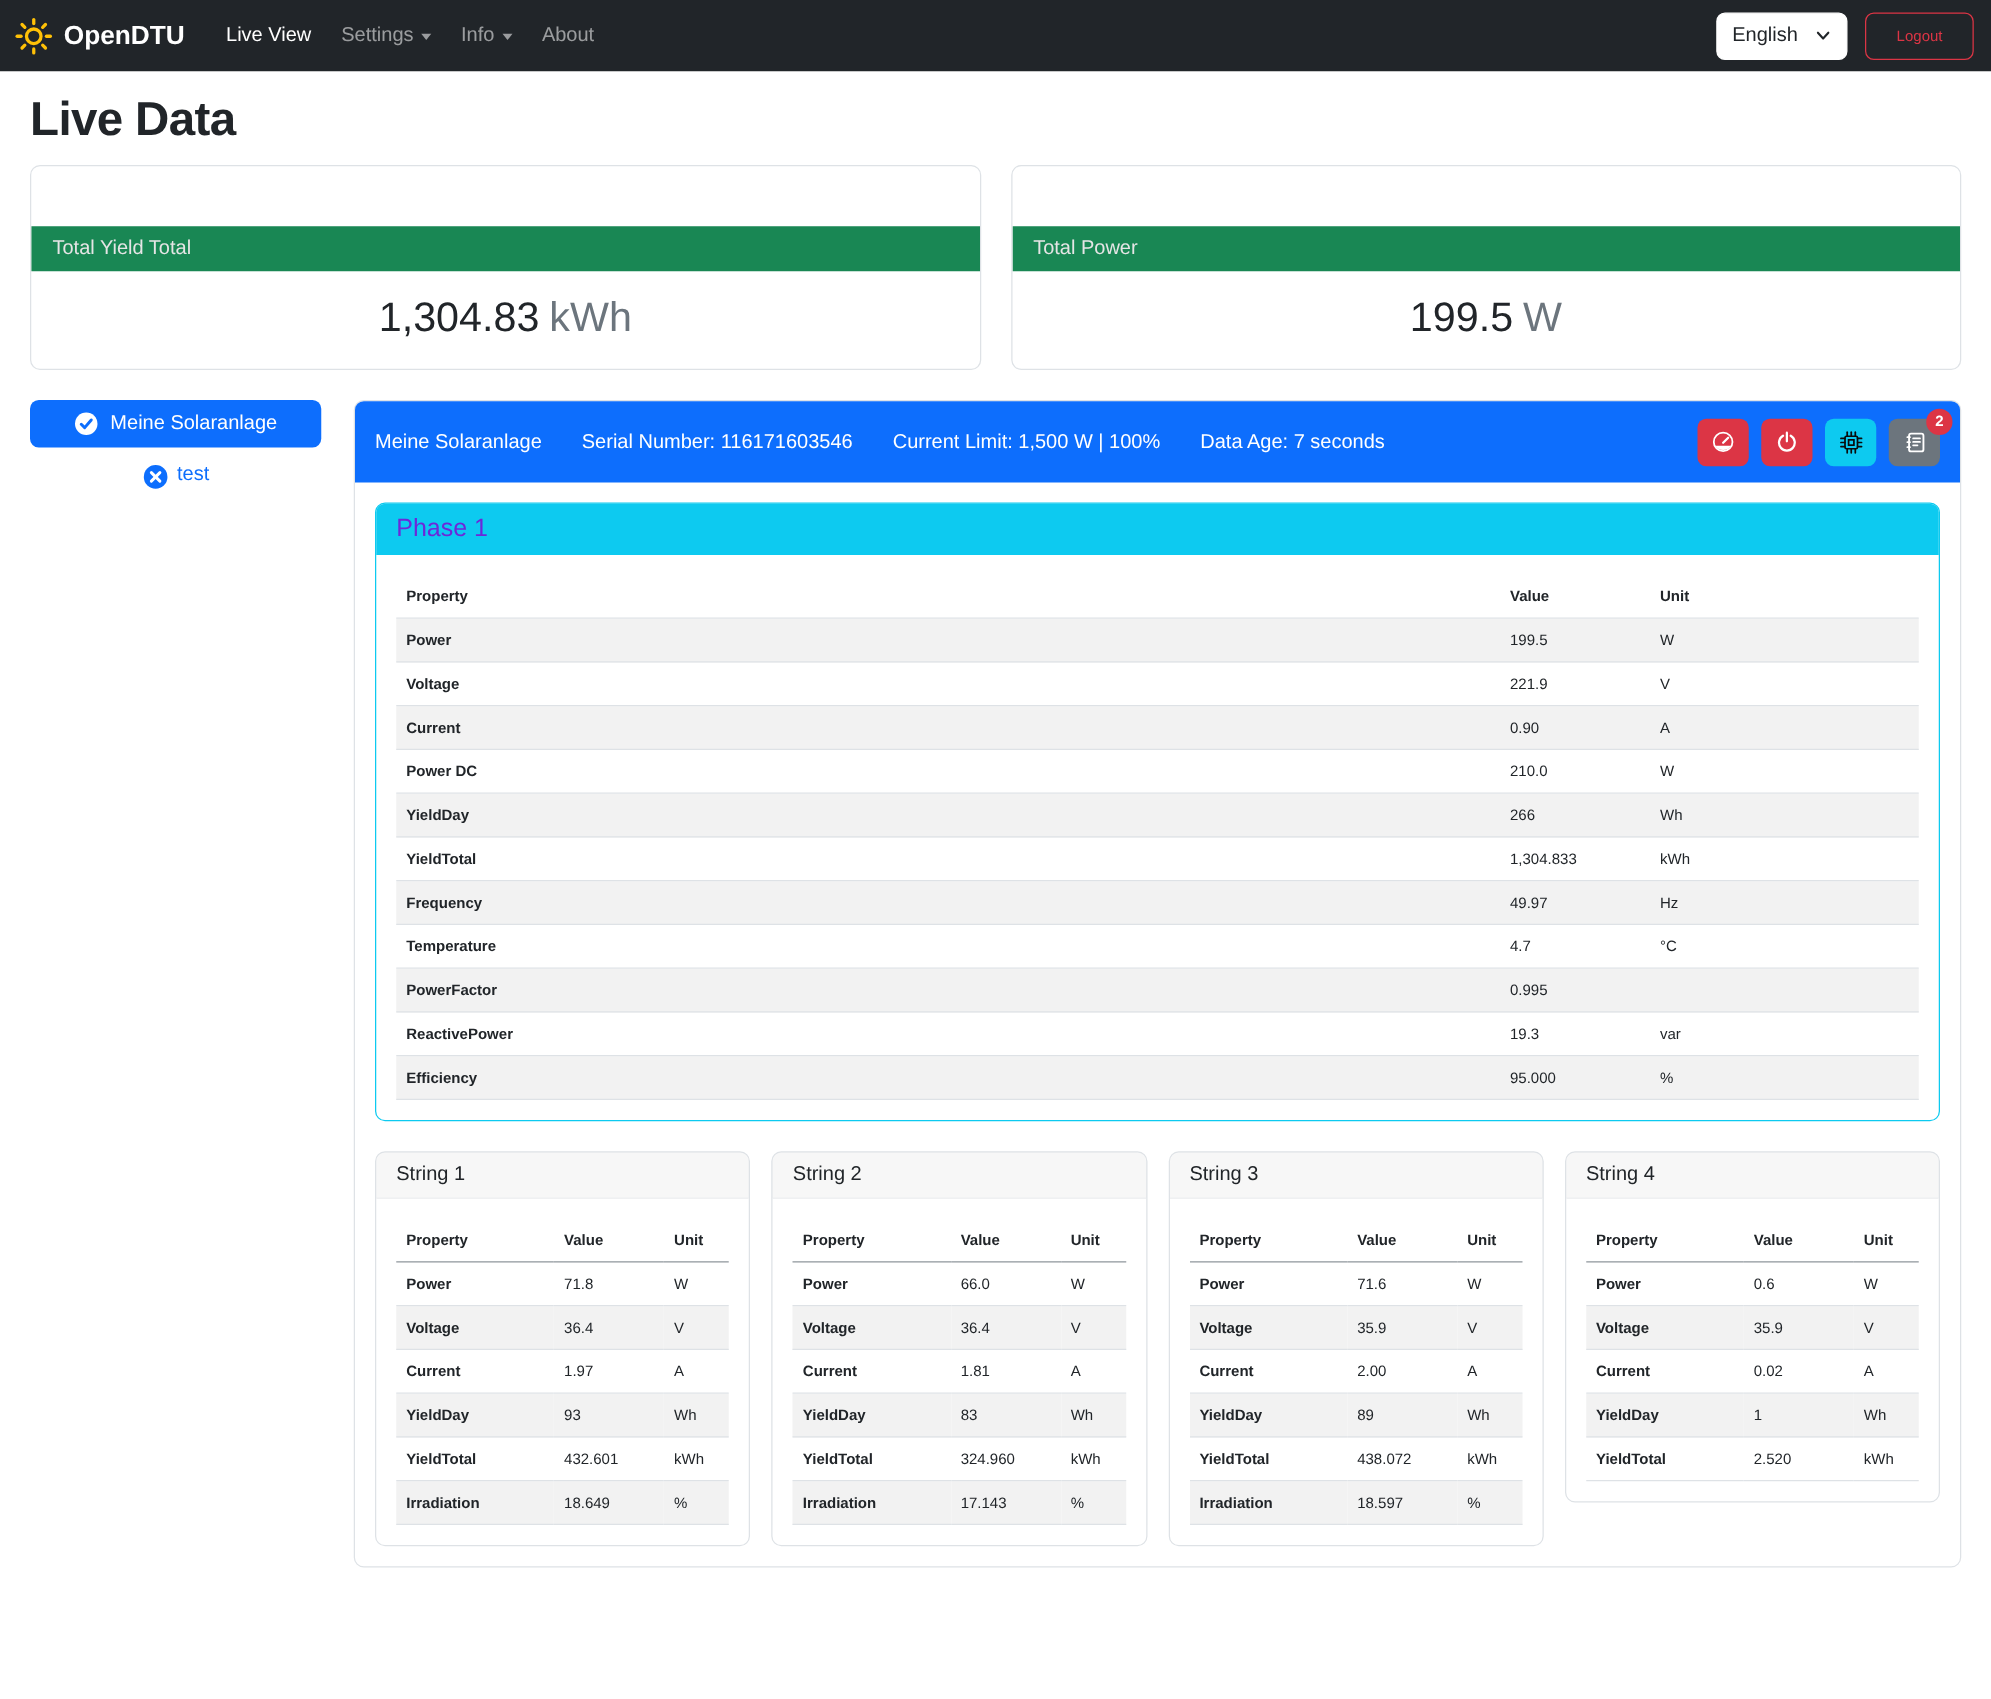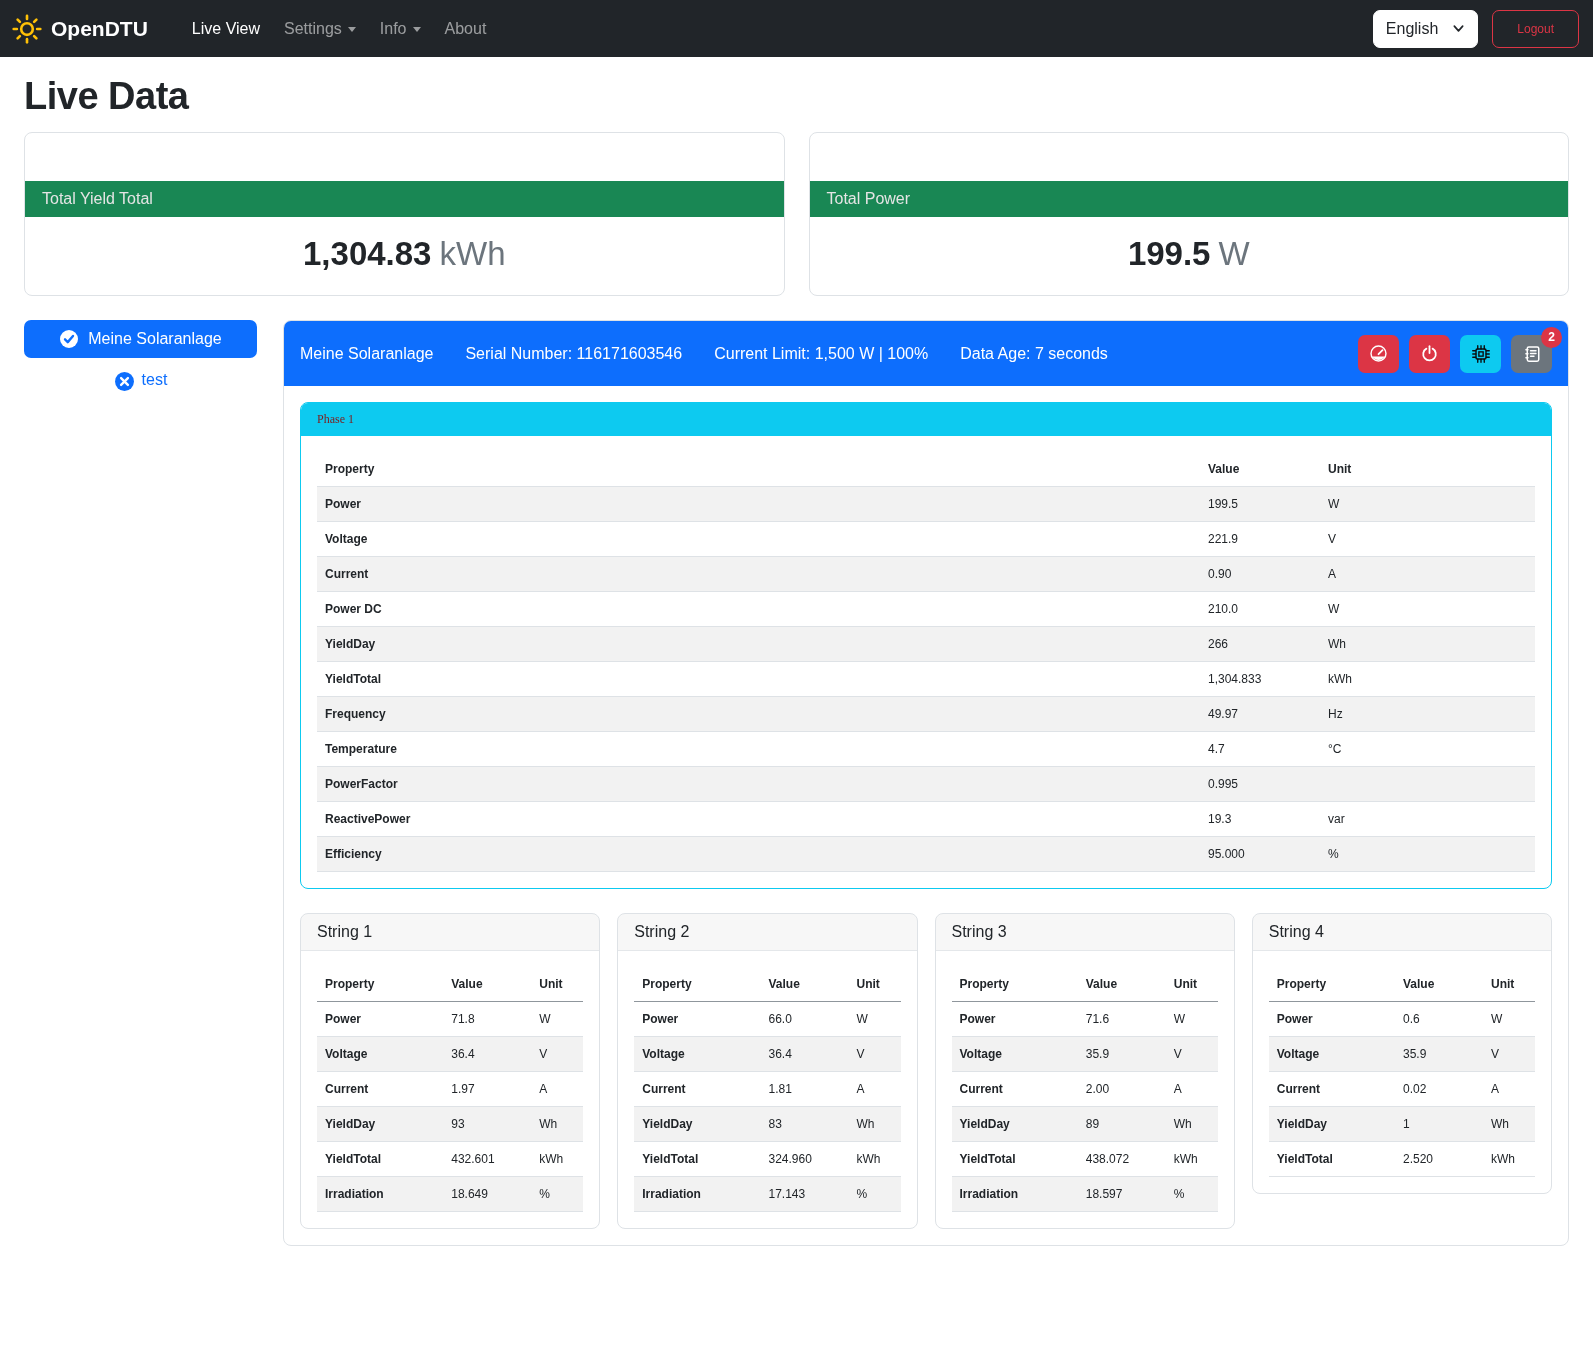--- a/index.html
+++ b/index.html
@@ -15,21 +15,21 @@
   .navbar {
     background:#212529;
     height:57px;
     display:flex;
     align-items:center;
     padding:0 14px 0 12px;
   }
   .brand {
     display:flex; align-items:center; gap:9px;
     color:#fff; font-size:21px; font-weight:700;
-    cursor:pointer; margin-right:36px;
+    cursor:pointer; margin-right:25px;
   }
   .nav-links { display:flex; align-items:center; gap:8px; }
   .nav-item {
     color:rgba(255,255,255,.55);
     font-size:16px; padding:8px 8px; cursor:pointer;
     display:flex; align-items:center; gap:6px;
   }
   .nav-item.active { color:#fff; }
   .caret {
     display:inline-block; width:0; height:0;
@@ -60,21 +60,21 @@
   .summary-card {
     flex:1; border:1px solid #dee2e6; border-radius:8px; background:#fff;
     overflow:hidden;
   }
   .summary-card-header {
     background:#198754; color:#e5e5e5; font-size:16px;
     padding:9px 17px;
     margin-top:48px;
   }
   .summary-card-body { padding:18px 16px 22px 16px; text-align:center; }
-  .summary-value { font-size:33px; font-weight:700; color:#212529; }
+  .summary-value { font-size:33px; font-weight:400; color:#212529; }
   .summary-unit { font-size:33px; font-weight:400; color:#6c757d; margin-left:8px; }
 
   
   .main-row { display:flex; gap:26px; align-items:flex-start; }
   .inverter-col { width:233px; flex:0 0 233px; display:flex; flex-direction:column; align-items:center; }
   .inverter-btn {
     width:100%; background:#0d6efd; border:none; border-radius:7px;
     color:#fff; font-size:16px; font-family:"Liberation Sans", sans-serif;
     padding:8px 10px; display:flex; align-items:center; justify-content:center; gap:9px;
     cursor:pointer; height:38px;
@@ -104,22 +104,22 @@
     background:#dc3545; color:#fff; font-size:12px; font-weight:700;
     min-width:21px; height:21px; border-radius:11px;
     display:flex; align-items:center; justify-content:center; padding:0 5px;
   }
 
   .panel-body { padding:16px; }
 
   
   .phase-card { border:1px solid #0dcaf0; border-radius:8px; margin-bottom:24px; background:#fff; }
   .phase-card-header {
-    background:#0dcaf0; color:#7f1d1d; font-size:12px;
-    padding:9px 16px; border-radius:7px 7px 0 0;font-family:Liberation Serif, serif;
+    background:#0dcaf0; color:#6d28d9; font-size:20px;
+    padding:9px 16px; border-radius:7px 7px 0 0;
   }
   .phase-card-body { padding:16px 16px 0 16px; }
 
   
   .strings-row { display:flex; gap:17px; }
   .string-card {
     flex:1; border:1px solid #dee2e6; border-radius:8px; background:#fff;
     align-self:flex-start;
   }
   .string-card-header {

